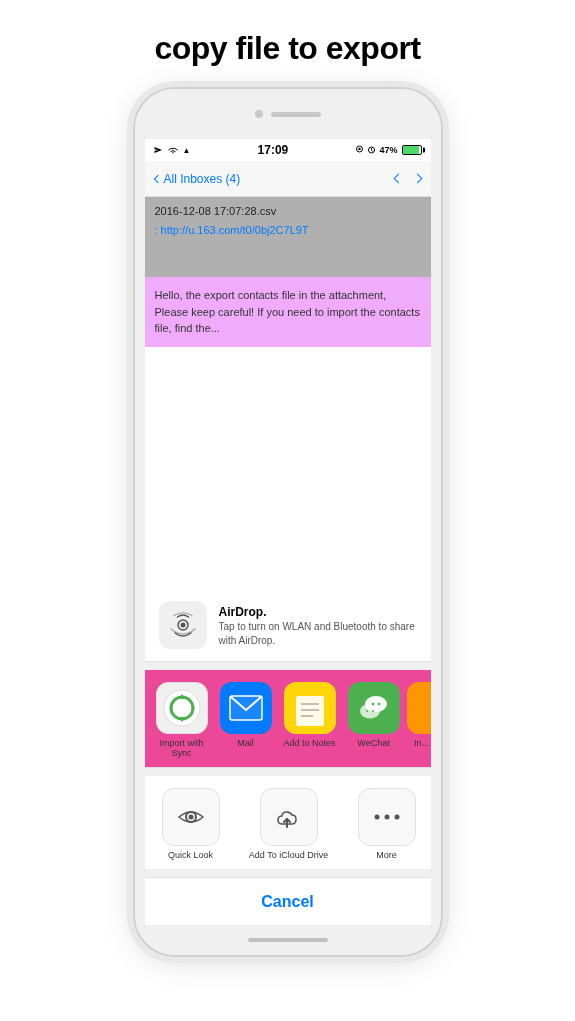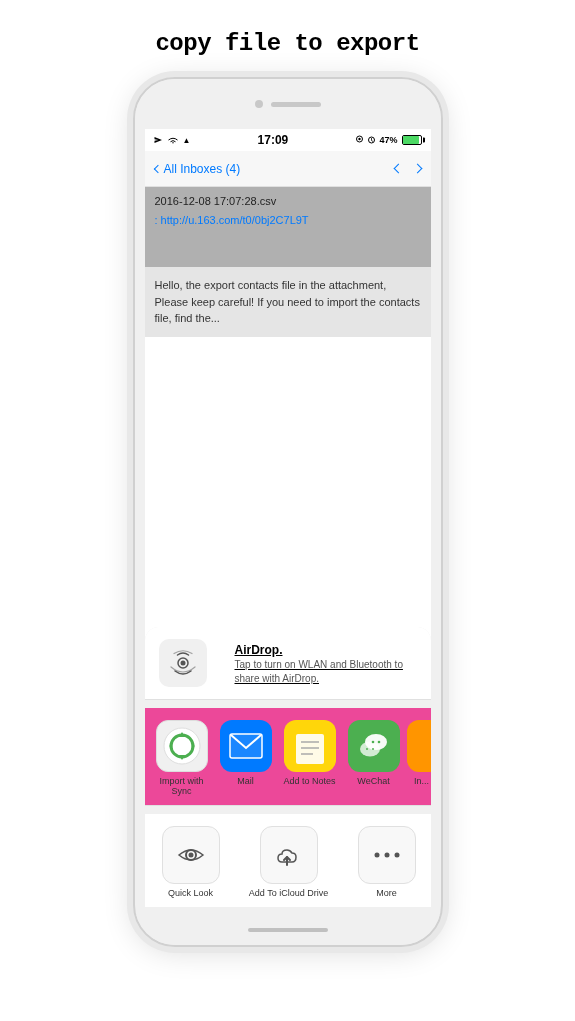--- a/index.html
+++ b/index.html
@@ -9,23 +9,23 @@
       background: #ffffff;
       font-family: -apple-system, 'Helvetica Neue', Arial, sans-serif;
       display: flex;
       flex-direction: column;
       align-items: center;
       overflow: hidden;
     }
 
     
     .page-title {
-      font-size: 24px;
+      font-size: 32px;
       font-weight: 900;
-      font-family: Liberation Mono, monospace;
+      font-family: Liberation Sans, sans-serif;
       text-align: center;
       margin-top: 30px;
       margin-bottom: 20px;
       letter-spacing: -0.5px;
     }
 
     
     .phone-frame {
       width: 310px;
       height: 870px;
@@ -179,21 +179,21 @@
       font-size: 11px;
       color: #222;
       margin-bottom: 3px;
     }
     .email-link {
       color: #007aff;
       font-size: 11px;
       text-decoration: none;
     }
     .email-body {
-      background: #e5e5e5;
+      background: #f0abfc;
       padding: 10px;
       font-size: 11px;
       color: #333;
       line-height: 1.5;
       min-height: 60px;
     }
 
     
     .share-sheet {
       position: absolute;
@@ -206,23 +206,22 @@
     }
 
     
     .airdrop-row {
       background: #ffffff;
       border-radius: 14px 14px 0 0;
       margin-bottom: 8px;
       padding: 12px 14px;
       display: flex;
       align-items: center;
-      gap: 28px;
+      gap: 12px;
       border-bottom: 1px solid #e0e0e0;
-      text-decoration: underline;
     }
     .airdrop-icon-wrap {
       width: 48px;
       height: 48px;
       background: #f0f0f0;
       border-radius: 10px;
       display: flex;
       align-items: center;
       justify-content: center;
     }
@@ -545,20 +544,21 @@
               <circle cx="15" cy="7" r="2.5" fill="#555"></circle>
               <circle cx="25" cy="7" r="2.5" fill="#555"></circle>
             </svg>
           </div>
           <span class="action-label">More</span>
         </div>
 
       </div>
 
       
+      <button class="cancel-btn">Cancel</button>
 
     </div>
   </div>
 
   <div class="home-bar">
     <div class="home-indicator"></div>
   </div>
 
 </div>
 

